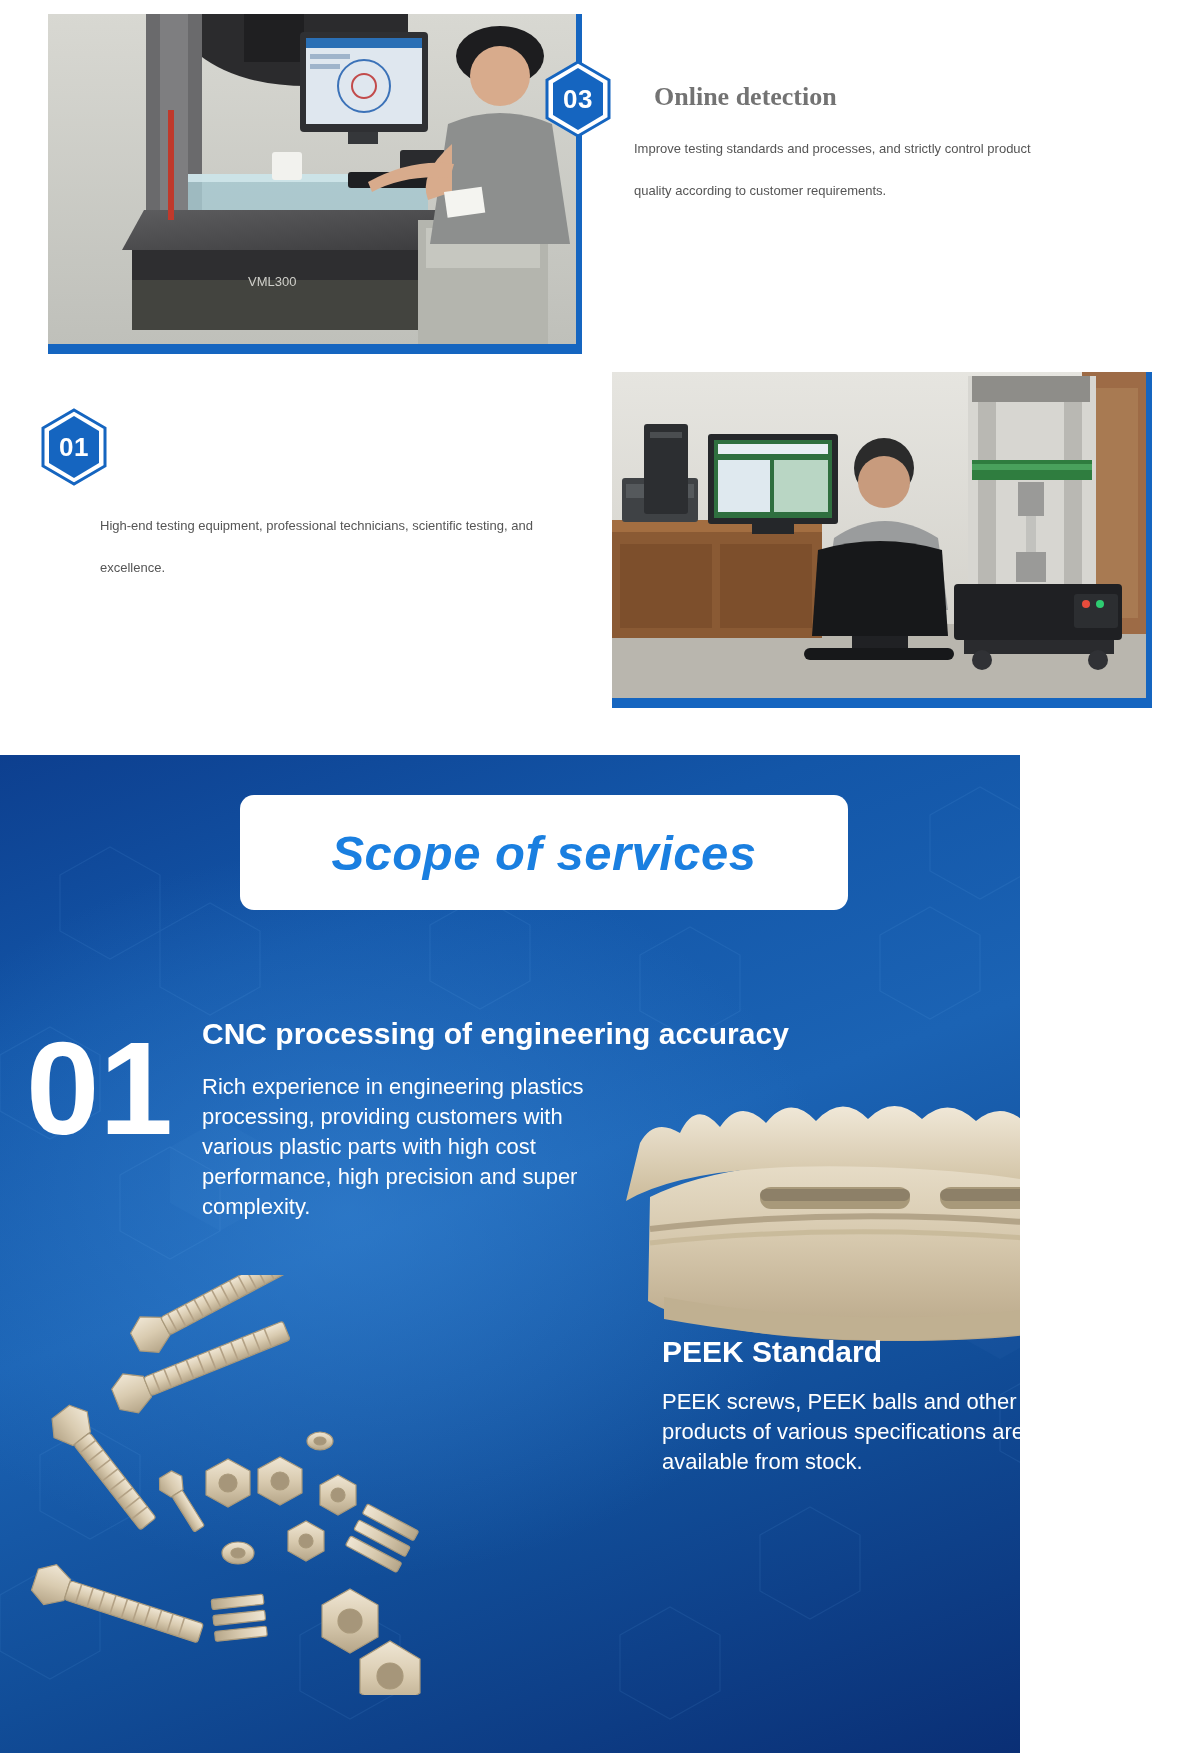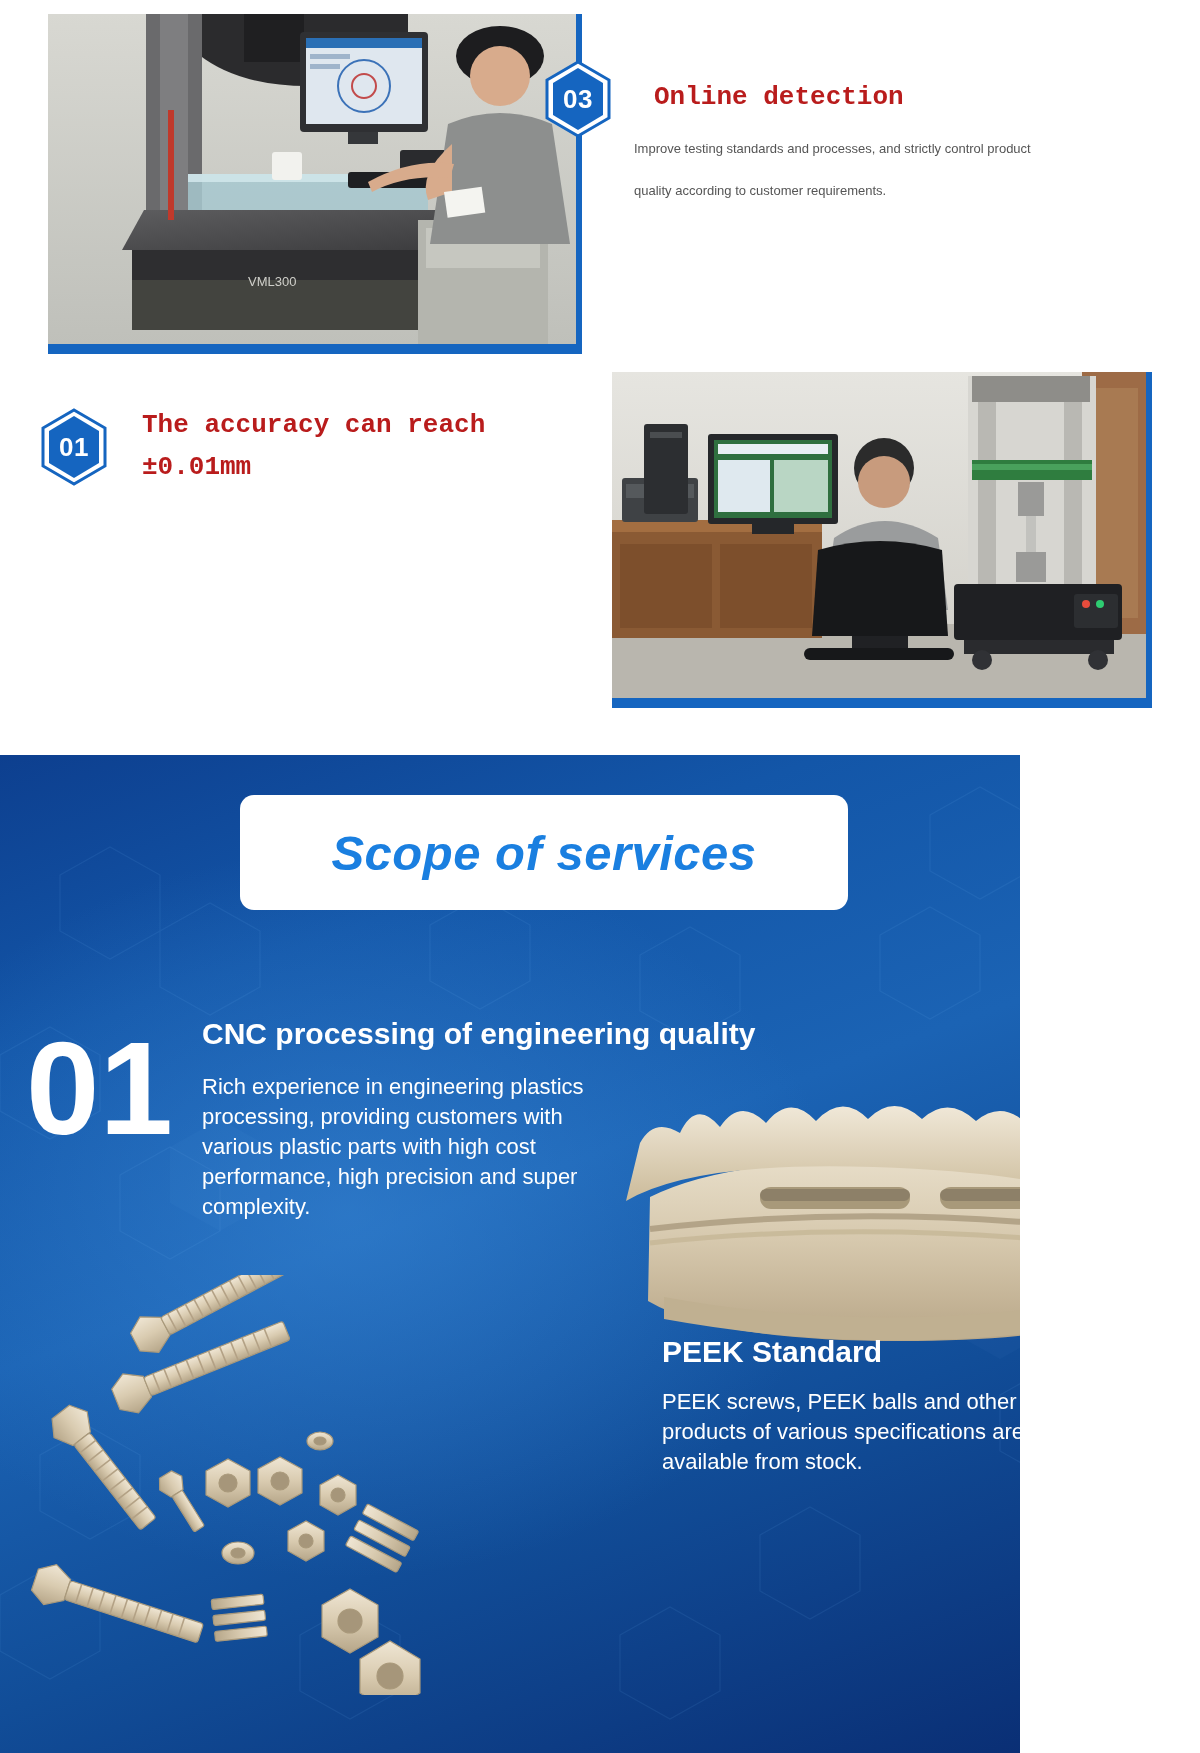--- a/index.html
+++ b/index.html
@@ -50,25 +50,25 @@
     position: relative;
     color: #ffffff;
     font-size: 26px;
     font-weight: bold;
     letter-spacing: 0.5px;
     font-family: "Liberation Sans", sans-serif;
   }
 
   .block-title {
     position: absolute;
-    color: #b91c1c;
+    color: #737373;
     font-size: 26px;
     font-weight: bold;
     line-height: 42px;
-    font-family: Liberation Mono, monospace;
+    font-family: Liberation Serif, serif;
   }
   .block-body {
     position: absolute;
     color: #555555;
     font-size: 13px;
     line-height: 42px;
     font-family: "Liberation Sans", sans-serif;
   }
 
   
@@ -286,21 +286,21 @@
       </div>
     </div>
 
     <div class="hex-badge" id="badge04">
       <svg width="68" height="78" viewBox="0 0 68 78">
         <polygon points="34,2 65,20 65,58 34,76 3,58 3,20" fill="#ffffff" stroke="#1565c0" stroke-width="3"></polygon>
         <polygon points="34,8 59,23 59,55 34,70 9,55 9,23" fill="#1565c0"></polygon>
       </svg>
       <span class="num">01</span>
     </div>
-    <div class="block-title" id="title04">The accuracy can reach ±0.01mm</div>
+    <div class="block-body" id="body04">High-end testing equipment, professional technicians, scientific testing, and excellence.</div>
   </div>
 
   <div class="bottom-section">
 
     <svg class="hex-bg" viewBox="0 0 1200 998">
       <g fill="none" stroke="#6fb3f0" stroke-width="1.2" opacity="0.35">
         <polygon points="60,120 110,92 160,120 160,176 110,204 60,176"></polygon>
         <polygon points="160,176 210,148 260,176 260,232 210,260 160,232"></polygon>
         <polygon points="0,300 50,272 100,300 100,356 50,384 0,356"></polygon>
         <polygon points="120,420 170,392 220,420 220,476 170,504 120,476"></polygon>
@@ -322,21 +322,21 @@
         <polygon points="170,392 220,364 270,392 270,448 220,476 170,448"></polygon>
         <polygon points="950,520 1000,492 1050,520 1050,576 1000,604 950,576"></polygon>
       </g>
     </svg>
 
     <div class="scope-banner">
       <span>Scope of services</span>
     </div>
 
     <div class="big-num" id="num01">01</div>
-    <div class="svc-title" id="title01">CNC processing of engineering quality</div>
+    <div class="svc-title" id="title01">CNC processing of engineering accuracy</div>
     <div class="svc-body" id="body01">Rich experience in engineering plastics processing, providing customers with various plastic parts with high cost performance, high precision and super complexity.</div>
 
     <svg class="peek-chain" viewBox="0 0 580 300">
       <defs>
         <linearGradient id="peek1" x1="0" y1="0" x2="0" y2="1">
           <stop offset="0" stop-color="#e7ddc8"></stop>
           <stop offset="0.45" stop-color="#d6c8ad"></stop>
           <stop offset="1" stop-color="#b8a687"></stop>
         </linearGradient>
         <linearGradient id="peek2" x1="0" y1="0" x2="0" y2="1">

